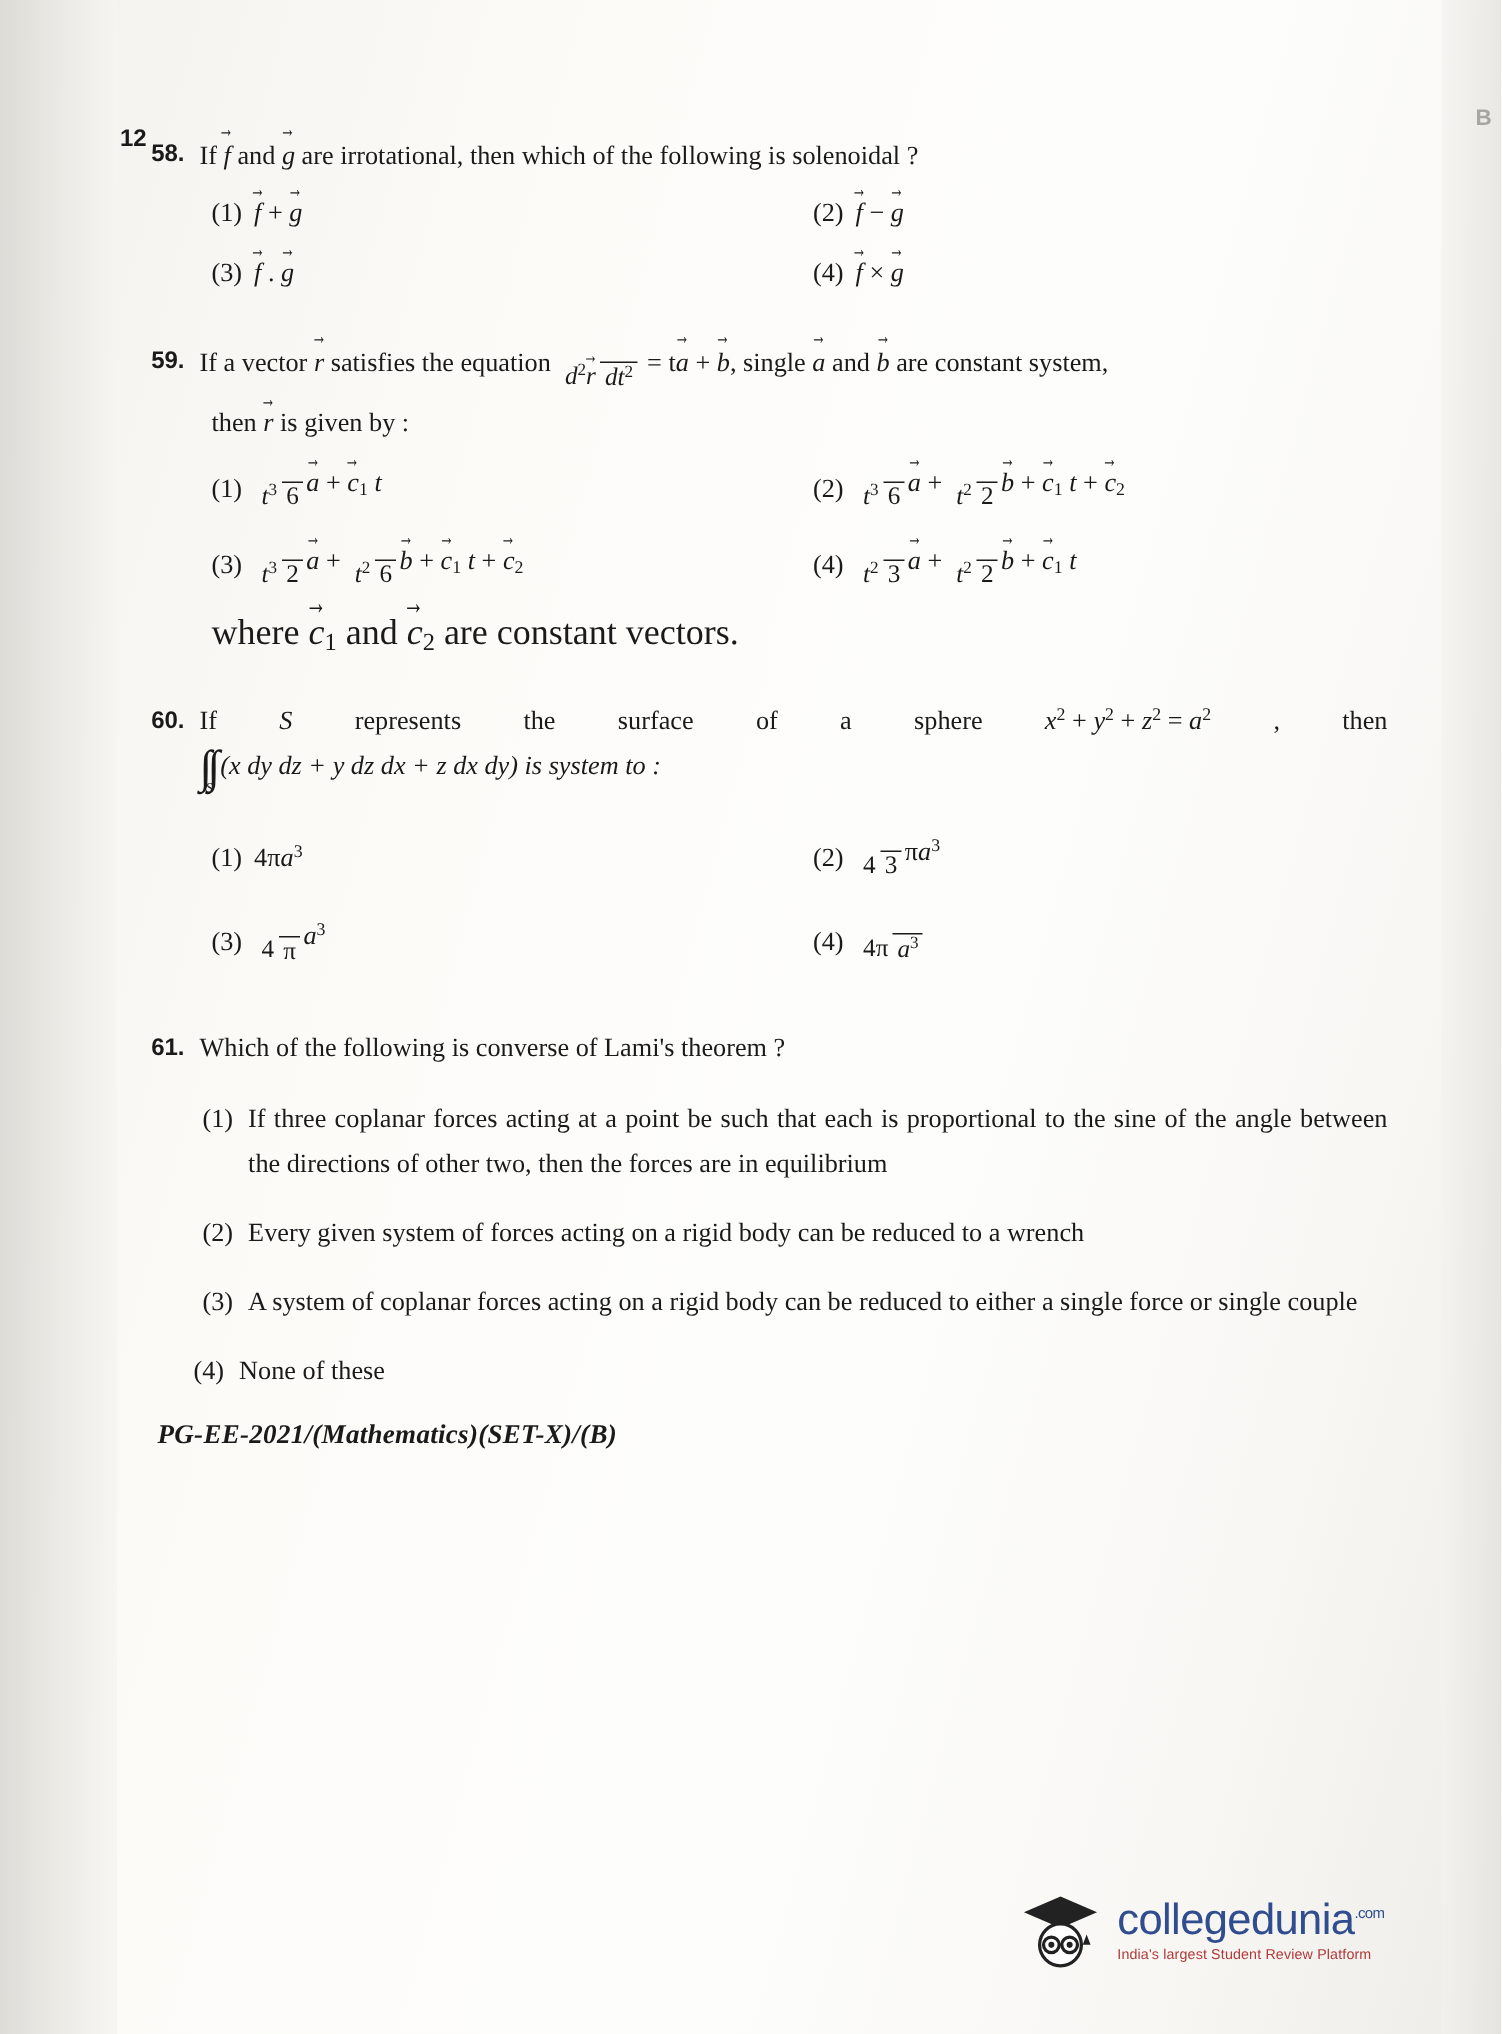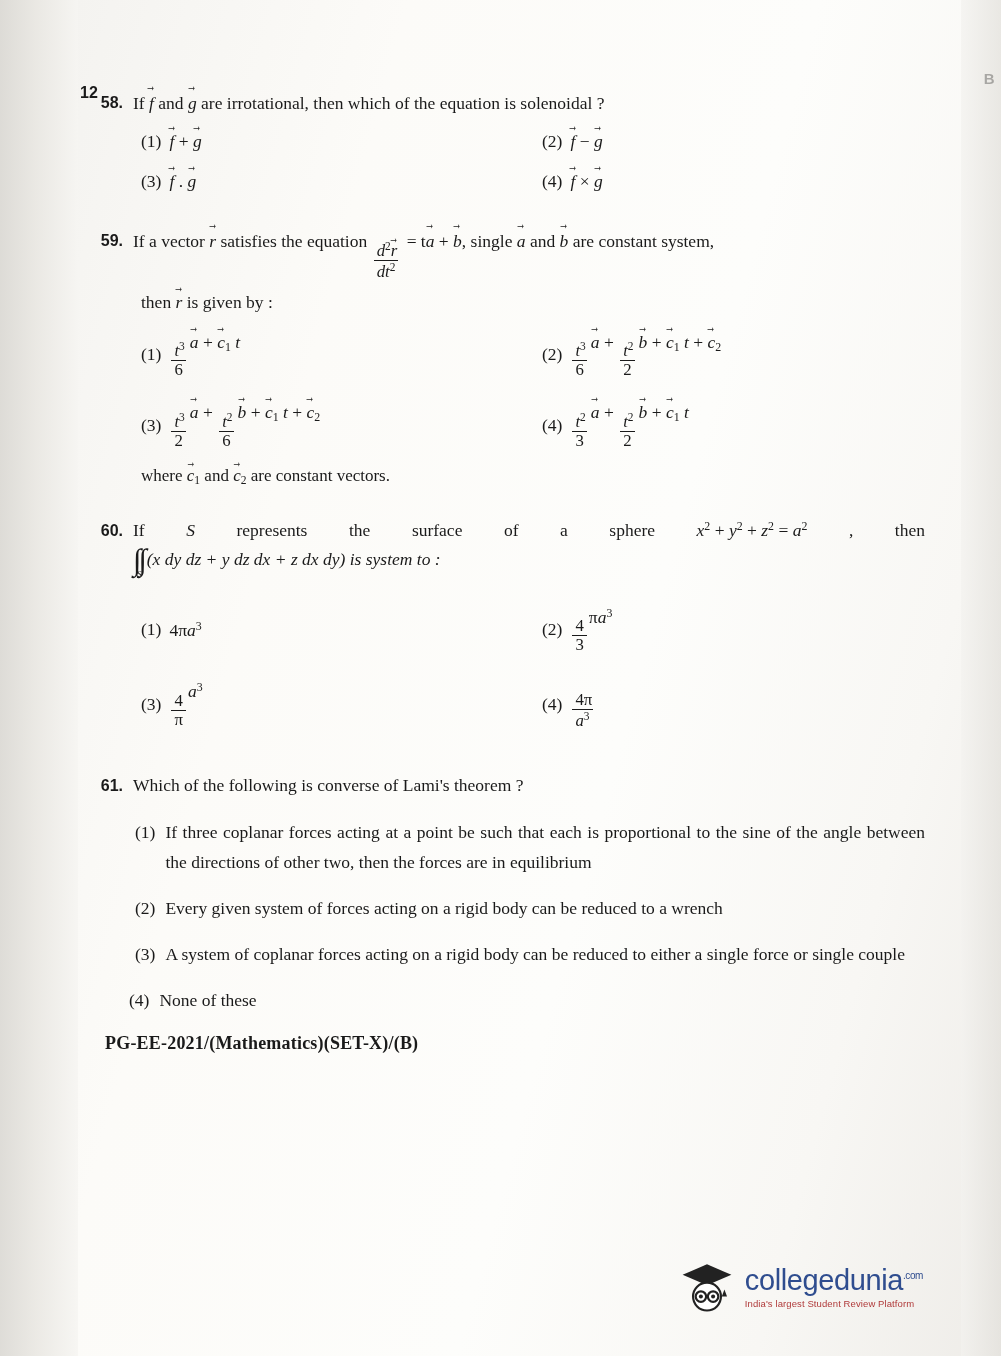--- a/index.html
+++ b/index.html
@@ -96,21 +96,21 @@
   }
   .opt {
     display: flex;
     align-items: center;
     gap: 8px;
     min-height: 26px;
   }
   .opt-lbl { white-space: nowrap; }
   .note {
     margin: 16px 0 0 46px;
-    font-size: 17px;
+    font-size: 24px;
   }
 
   
   .vec {
     position: relative;
     display: inline-block;
     font-style: italic;
     padding-top: 1px;
   }
   .vec::after {
@@ -121,22 +121,22 @@
     top: -0.72em;
     font-size: .95em;
     font-style: normal;
     line-height: 1;
   }
   .it { font-style: italic; }
   .sub { font-size: .68em; vertical-align: -0.28em; font-style: normal; }
   .sup { font-size: .68em; vertical-align: 0.52em; font-style: normal; }
   .frac {
     display: inline-flex;
-    flex-direction: column;
-    align-items: flex-start;
+    flex-direction: row;
+    align-items: center;
     vertical-align: -0.52em;
     margin: 0 2px;
     line-height: 1.06;
     font-size: .96em;
   }
   .frac .num { padding: 0 3px; }
   .frac .den {
     padding: 0 3px;
     border-top: 1px solid #1a1a1a;
   }
@@ -177,20 +177,21 @@
   .long-opt .body { flex: 1; }
   .long-opt.justified .body { text-align: justify; text-align-last: left; }
 
   .footer-code {
     margin-top: 18px;
     margin-left: 10px;
     font-family: "Liberation Serif", serif;
     font-weight: bold;
     font-size: 18px;
     letter-spacing: .2px;
+    font-style: italic;
   }
 
   
   .logo {
     position: absolute;
     right: 78px;
     bottom: 42px;
     display: flex;
     align-items: center;
     gap: 10px;
@@ -237,21 +238,21 @@
 
     <div class="q">
       <div class="q-head">
         <span class="q-num">58.</span>
         <span class="q-text">
           
           <span>If</span>
           <span class="vec">f</span>
           <span>and</span>
           <span class="vec">g</span>
-          <span>are irrotational, then which of the equation is solenoidal ?</span>
+          <span>are irrotational, then which of the following is solenoidal ?</span>
         </span>
       </div>
       <div class="opt-grid">
         <div class="opt">
           <span class="opt-lbl">(1)</span>
           <span><span class="vec">f</span> + <span class="vec">g</span></span>
         </div>
         <div class="opt">
           <span class="opt-lbl">(2)</span>
           <span><span class="vec">f</span> − <span class="vec">g</span></span>

